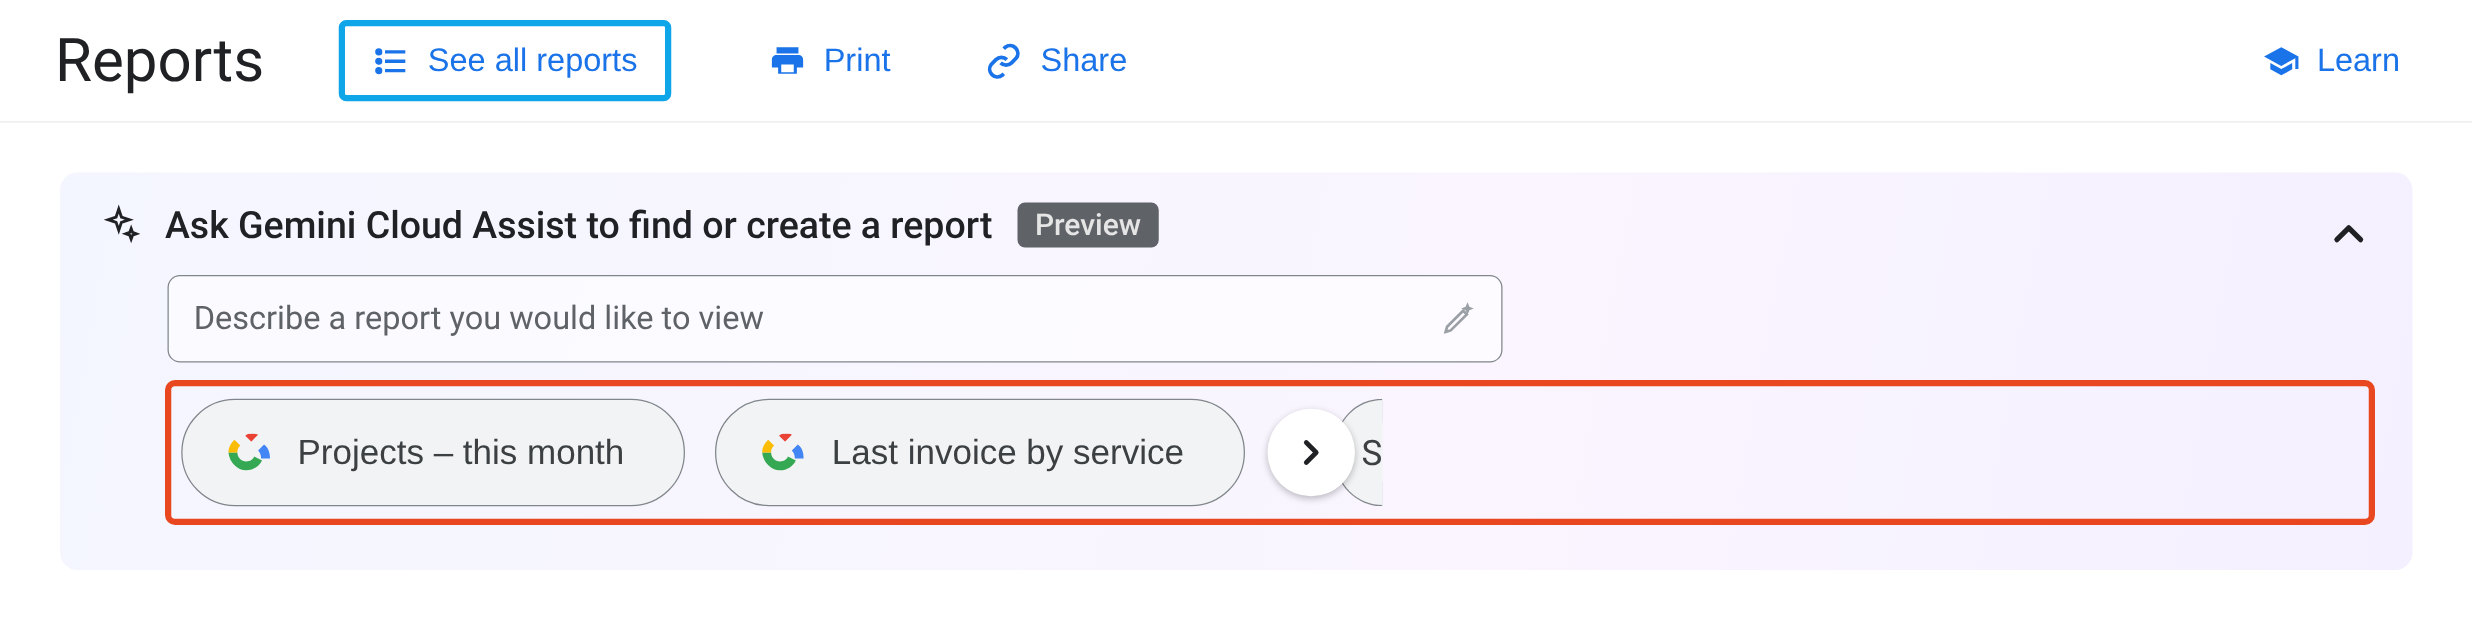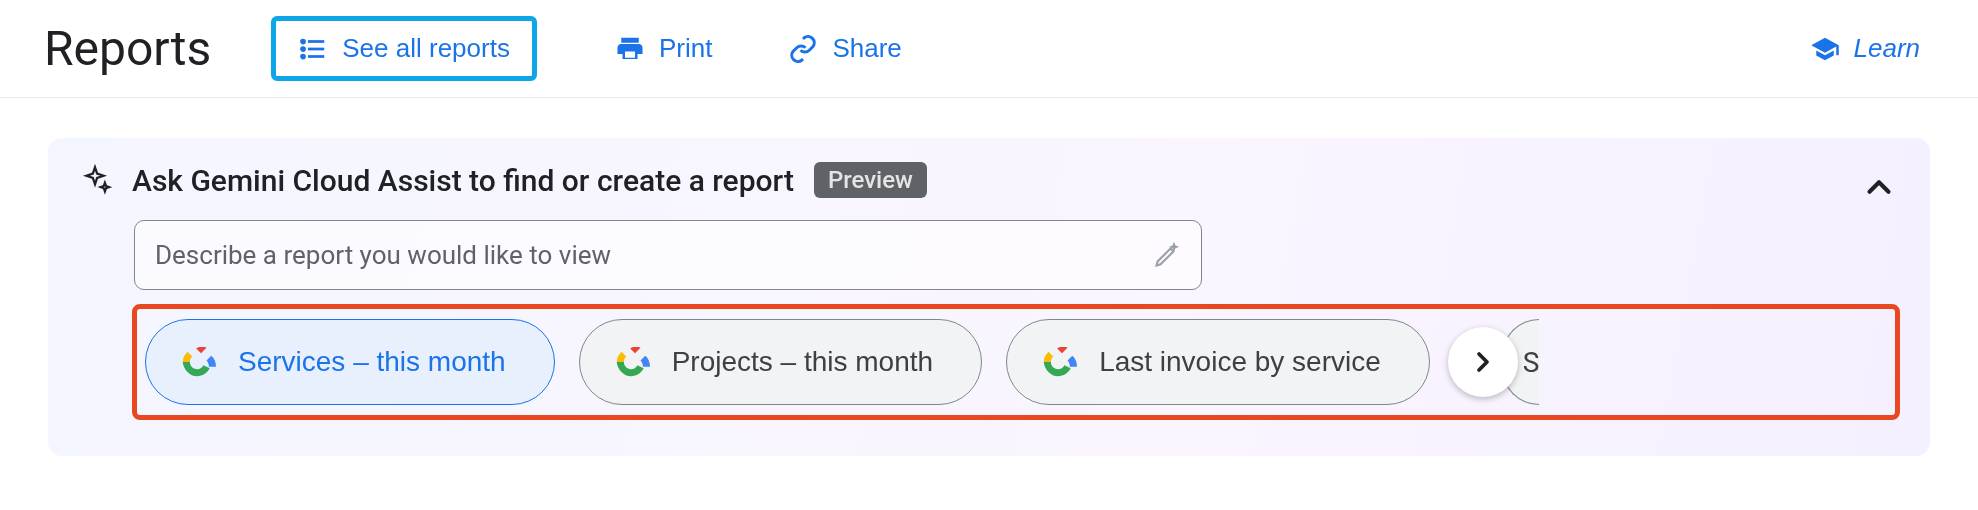--- a/index.html
+++ b/index.html
@@ -200,21 +200,21 @@
   <button class="action-btn" style="margin-left:30px;">
     <svg class="icon-svg" width="30" height="30" viewBox="0 0 24 24" fill="none" stroke="#1a73e8" stroke-width="2.4">
       <path d="M10 13a5 5 0 0 0 7 0l3-3a5 5 0 0 0-7-7l-1 1"></path>
       <path d="M14 11a5 5 0 0 0-7 0l-3 3a5 5 0 0 0 7 7l1-1"></path>
     </svg>
     <span>Share</span>
   </button>
 
   <div class="spacer"></div>
 
-  <button class="action-btn" style="margin-right:40px;font-style:italic;">
+  <button class="action-btn" style="margin-right:40px;">
     <svg class="icon-svg" width="30" height="30" viewBox="0 0 24 24" fill="#1a73e8">
       <path d="M12 3 1 9l11 6 9-4.91V17h2V9L12 3zM5 13.18v4L12 21l7-3.82v-4L12 17l-7-3.82z"></path>
     </svg>
     <span>Learn</span>
   </button>
 </div>
 
 <div class="panel-wrap">
   <div class="panel">
 
@@ -238,29 +238,20 @@
         <input class="report-input" type="text" placeholder="Describe a report you would like to view" style="">
         <svg class="magic-icon" width="28" height="28" viewBox="0 0 24 24" fill="none" stroke="#9aa0a6" stroke-width="1.8">
           <path d="M3 21l3.5-1 11-11-2.5-2.5-11 11L3 21z"></path>
           <path d="M18 3l.6 1.4L20 5l-1.4.6L18 7l-.6-1.4L16 5l1.4-.6L18 3z"></path>
         </svg>
       </div>
     </div>
 
     <div class="chips-highlight">
 
-      <button class="chip selected">
-        <svg class="chip-cloud-icon" viewBox="0 0 48 36">
-          <path fill="#ea4335" d="M30 6l6-6c-4-2-9-2-13 1l6 6c.3-.3.7-.6 1-1z"></path>
-          <path fill="#4285f4" d="M42 10l-6 6c2 2 3 5 3 8h9c0-6-2-11-6-14z"></path>
-          <path fill="#34a853" d="M24 36c7 0 13-4 16-10l-8-4c-1 3-4 5-8 5-5 0-9-4-9-9H6c1 10 9 18 18 18z"></path>
-          <path fill="#fbbc04" d="M15 18c0-3 1-5 3-7l-6-6C8 9 6 13 6 18h9z"></path>
-        </svg>
-        <span>Services – this month</span>
-      </button>
 
       <button class="chip">
         <svg class="chip-cloud-icon" viewBox="0 0 48 36">
           <path fill="#ea4335" d="M30 6l6-6c-4-2-9-2-13 1l6 6c.3-.3.7-.6 1-1z"></path>
           <path fill="#4285f4" d="M42 10l-6 6c2 2 3 5 3 8h9c0-6-2-11-6-14z"></path>
           <path fill="#34a853" d="M24 36c7 0 13-4 16-10l-8-4c-1 3-4 5-8 5-5 0-9-4-9-9H6c1 10 9 18 18 18z"></path>
           <path fill="#fbbc04" d="M15 18c0-3 1-5 3-7l-6-6C8 9 6 13 6 18h9z"></path>
         </svg>
         <span>Projects – this month</span>
       </button>

